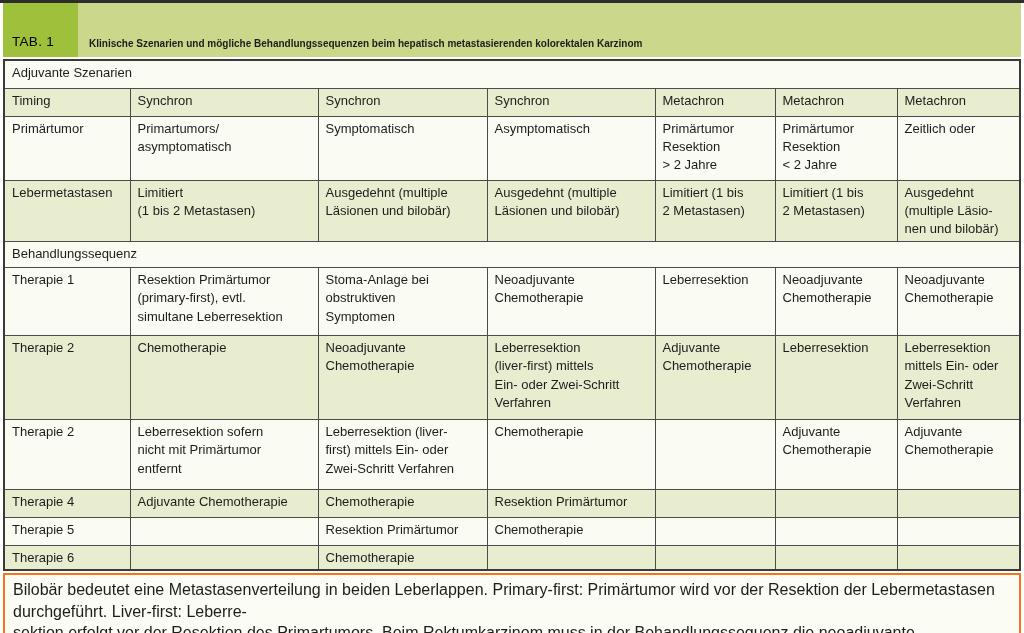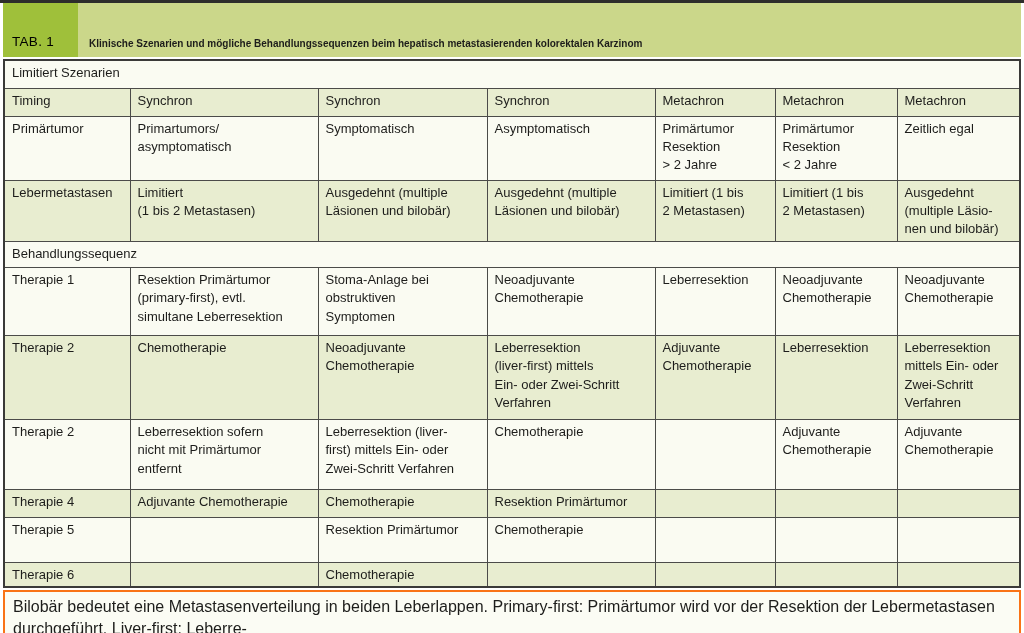--- a/index.html
+++ b/index.html
@@ -43,21 +43,21 @@
 
   tbody tr:nth-child(1)  { height:28px; }
   tbody tr:nth-child(2)  { height:28px; }
   tbody tr:nth-child(3)  { height:64px; }
   tbody tr:nth-child(4)  { height:60px; }
   tbody tr:nth-child(5)  { height:26px; }
   tbody tr:nth-child(6)  { height:68px; }
   tbody tr:nth-child(7)  { height:84px; }
   tbody tr:nth-child(8)  { height:70px; }
   tbody tr:nth-child(9)  { height:28px; }
-  tbody tr:nth-child(10) { height:45px; }
+  tbody tr:nth-child(10) { height:28px; }
   tbody tr:nth-child(11) { height:25px; }
 
   .footnote {
     margin-top:2px;
     border:2px solid #f97316;
     background:#fbfcf4;
     padding:4px 8px 3px 8px;
     font-size:16px; line-height:1.33;
     white-space:pre-line;
   }
@@ -83,21 +83,21 @@
       <col style="width:126px">
       <col style="width:188px">
       <col style="width:169px">
       <col style="width:168px">
       <col style="width:120px">
       <col style="width:122px">
       <col style="width:123px">
     </colgroup>
     <tbody>
         <tr class="shade-light">
-          <td colspan="7" class="section-cell">Limitiert Szenarien</td>
+          <td colspan="7" class="section-cell">Adjuvante Szenarien</td>
         </tr>
         <tr class="shade-green">
           <td>Timing</td>
           <td>Synchron</td>
           <td>Synchron</td>
           <td>Synchron</td>
           <td>Metachron</td>
           <td>Metachron</td>
           <td>Metachron</td>
         </tr>
@@ -106,21 +106,21 @@
           <td>Primartumors/
 asymptomatisch</td>
           <td>Symptomatisch</td>
           <td>Asymptomatisch</td>
           <td>Primärtumor
 Resektion
 &gt; 2 Jahre</td>
           <td>Primärtumor
 Resektion
 &lt; 2 Jahre</td>
-          <td>Zeitlich egal</td>
+          <td>Zeitlich oder</td>
         </tr>
         <tr class="shade-green">
           <td>Lebermetastasen</td>
           <td>Limitiert
 (1 bis 2 Metastasen)</td>
           <td>Ausgedehnt (multiple
 Läsionen und bilobär)</td>
           <td>Ausgedehnt (multiple
 Läsionen und bilobär)</td>
           <td>Limitiert (1 bis

